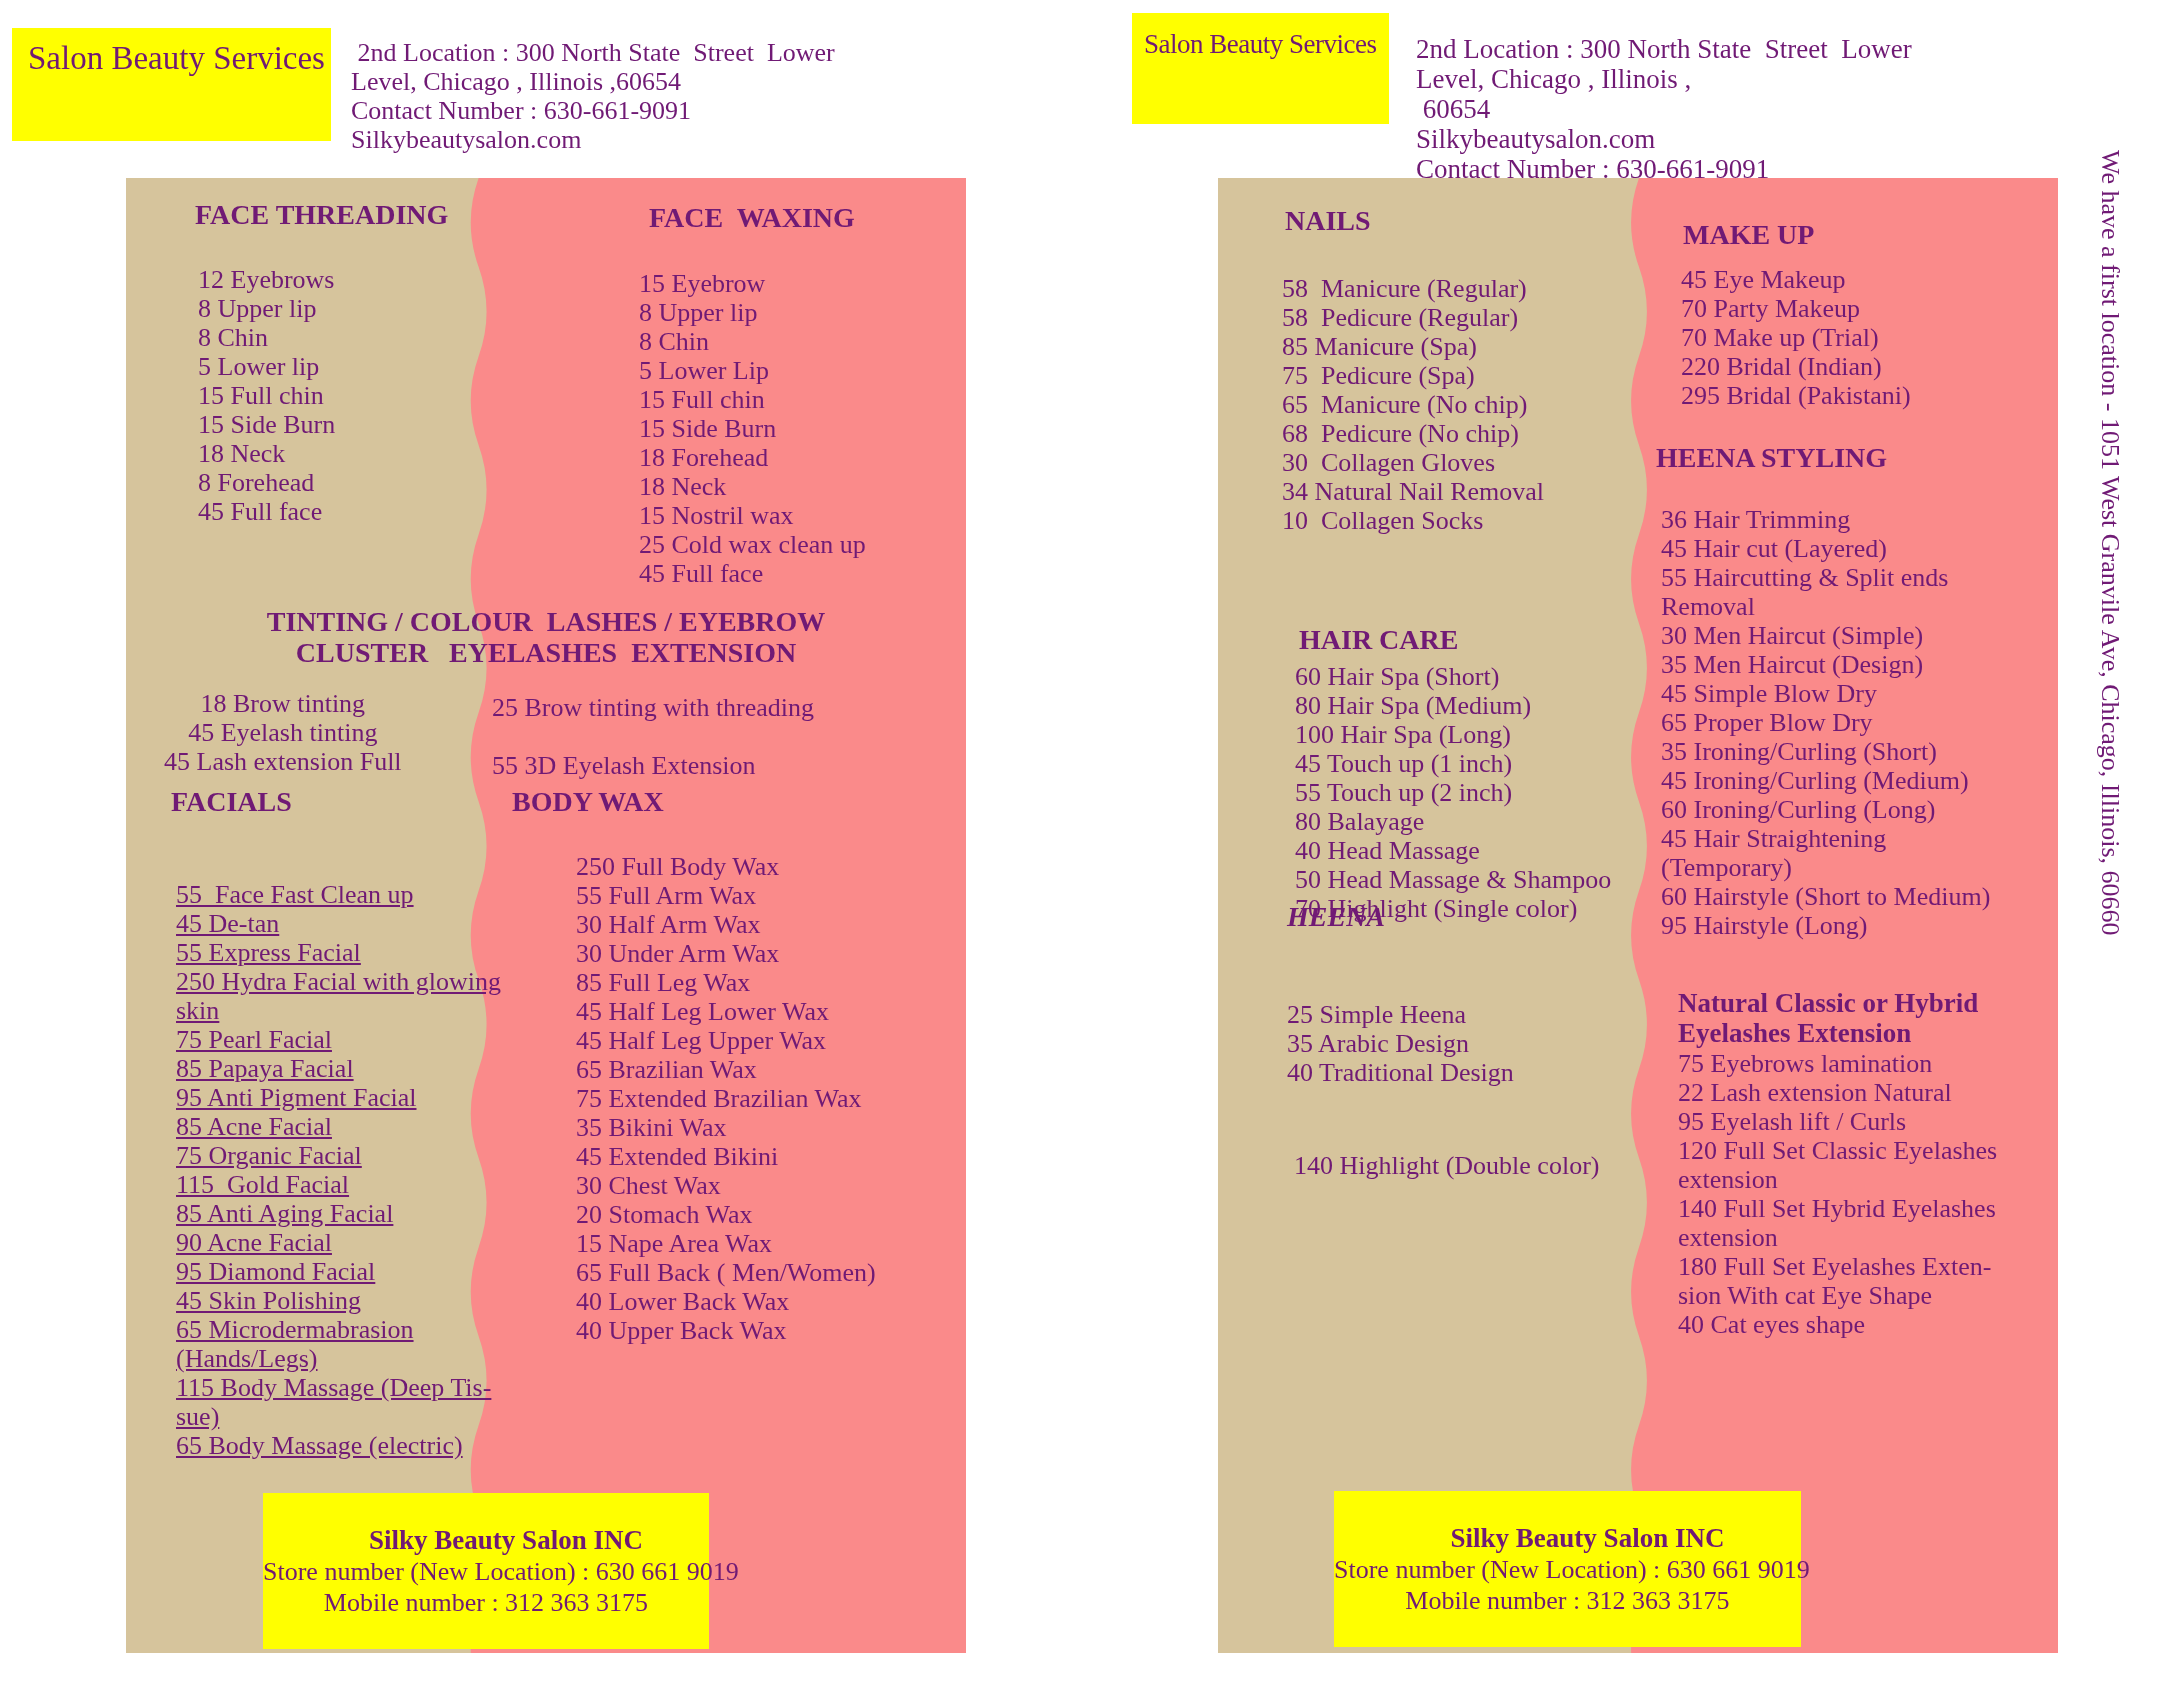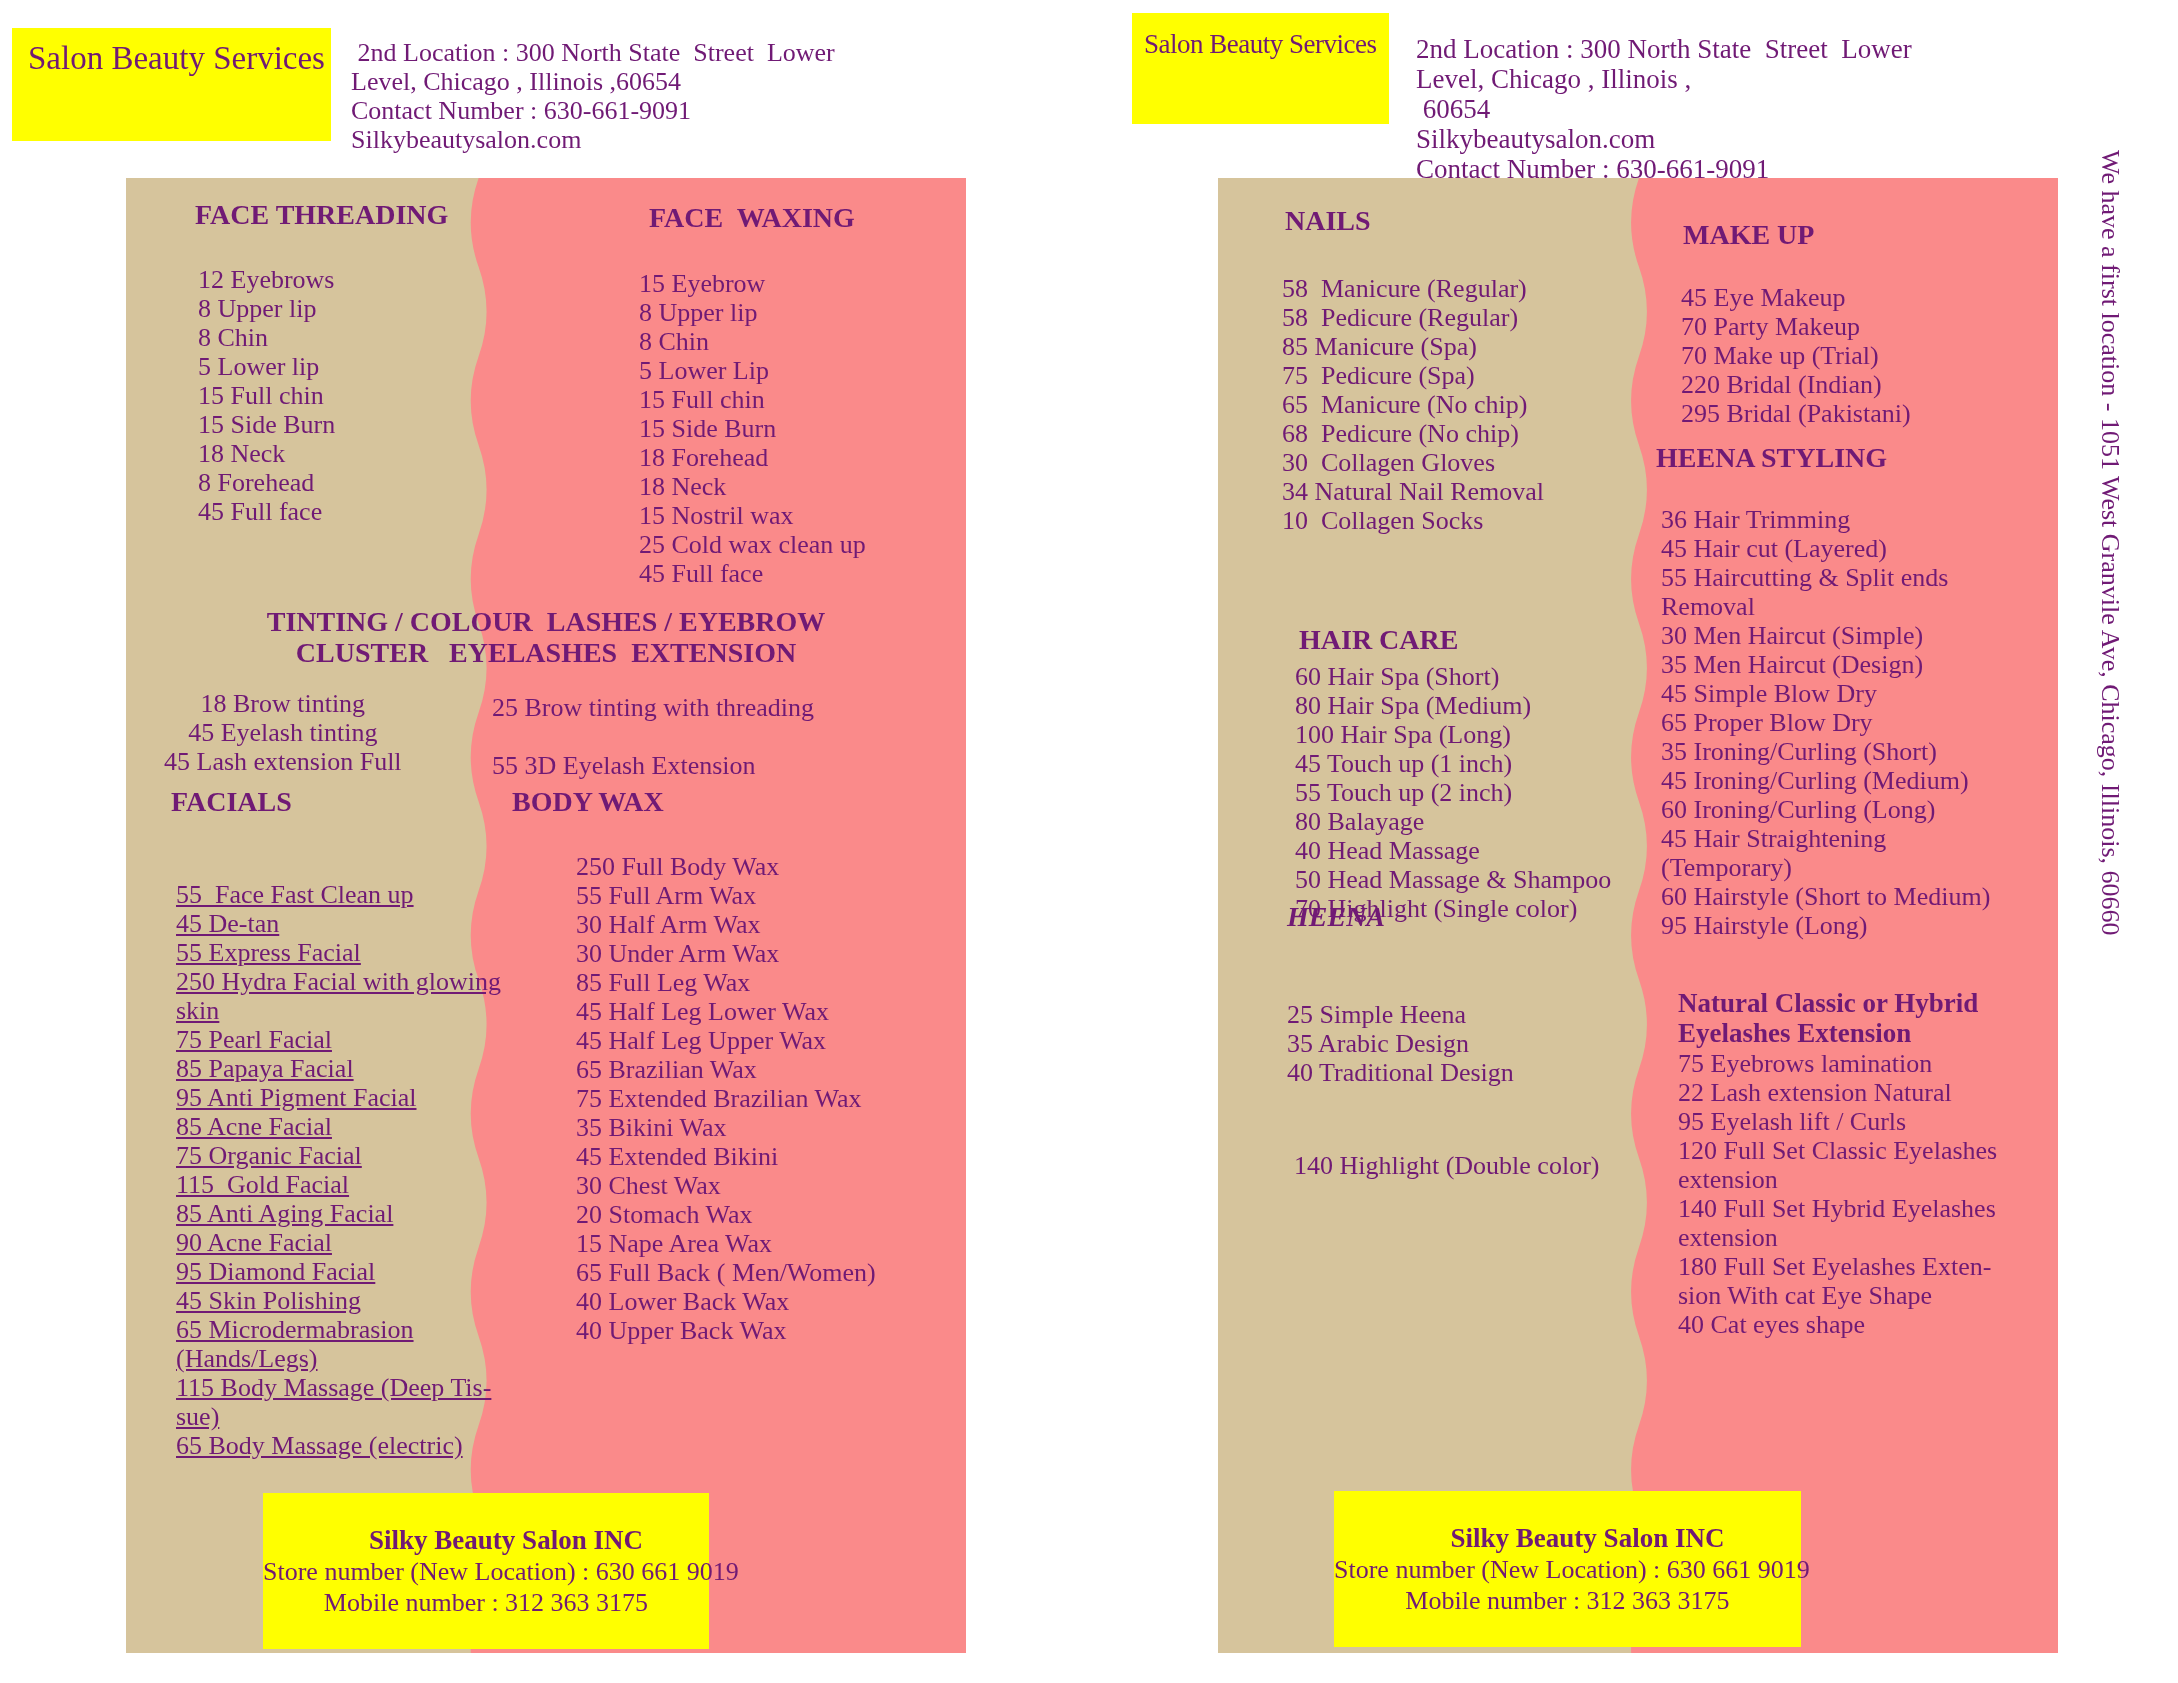--- a/index.html
+++ b/index.html
@@ -39,21 +39,21 @@
 
   
   .nails-hdr{left:67px;top:28px;}
   .nails-items{left:64px;top:96px;}
   .hc-hdr{left:81px;top:447px;}
   .hc-items{left:77px;top:484px;}
   .heena-hdr{left:69px;top:724px;font-style:italic;}
   .heena-items{left:69px;top:822px;}
   .hl-double{left:76px;top:973px;}
   .mu-hdr{left:465px;top:42px;}
-  .mu-items{left:463px;top:105px;}
+  .mu-items{left:463px;top:87px;}
   .hs-hdr{left:438px;top:265px;}
   .hs-items{left:443px;top:327px;}
   .el-hdr{left:460px;top:810px;font-size:27px;line-height:30px;}
   .el-items{left:460px;top:871px;}
 
   
   .footer-box{position:absolute;background:#ffff00;z-index:3;text-align:center;}
   .left-footer{left:137px;top:1315px;width:446px;height:156px;}
   .right-footer{left:116px;top:1313px;width:467px;height:156px;}
   .footer-title{margin-top:32px;font-weight:bold;font-size:27px;line-height:31px;padding-left:40px;}

